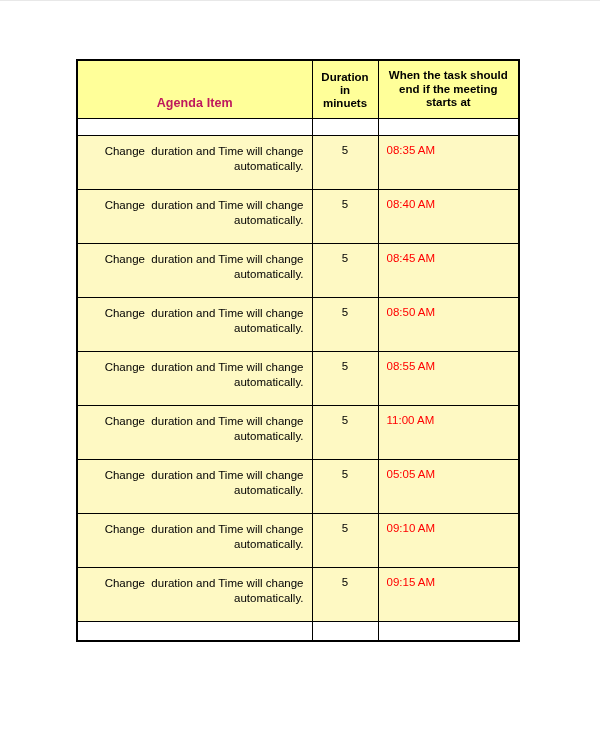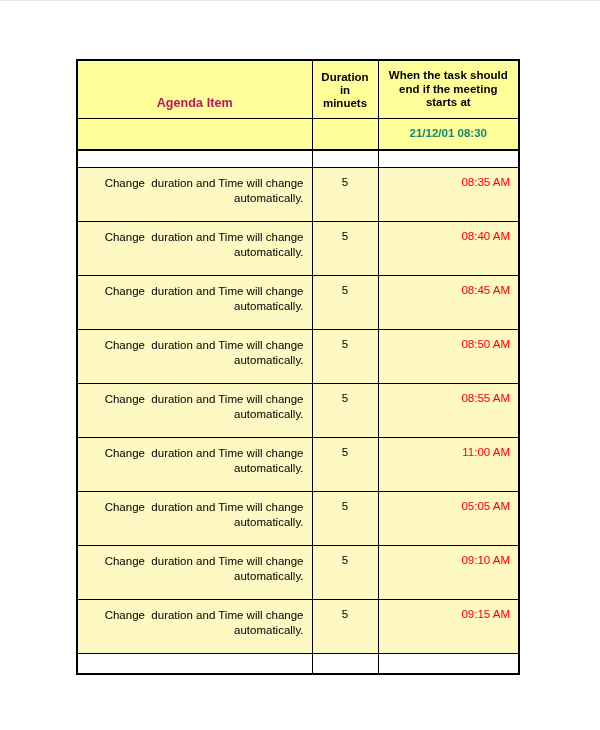--- a/index.html
+++ b/index.html
@@ -117,21 +117,21 @@
     padding: 7px 6px 0 10px;
     white-space: pre-wrap;
   }
   .cell-dur {
     text-align: center;
     font-size: 11.5px;
     color: #000;
     padding-top: 7px;
   }
   .cell-end {
-    text-align: right;
+    text-align: left;
     font-size: 11.5px;
     color: #ff0000;
     padding-top: 7px;
   }
 
   
   tr.tail td {
     height: 20px;
     background: #ffffff;
     border-bottom: 2px solid #000;
@@ -150,25 +150,20 @@
       </colgroup>
       <thead>
         <tr class="head-main">
           <td class="hd-item">Agenda Item</td>
           <td class="hd-dur">Duration
 in minuets</td>
           <td class="hd-end">When the task should
 end if the meeting
 starts at</td>
         </tr>
-        <tr class="head-date">
-          <td></td>
-          <td></td>
-          <td class="hd-date-val">21/12/01  08:30</td>
-        </tr>
       </thead>
       <tbody>
         <tr class="spacer">
           <td></td>
           <td></td>
           <td></td>
         </tr>
 
         <tr class="data-row">
           <td class="cell-item">Change  duration and Time will change automatically.</td>

